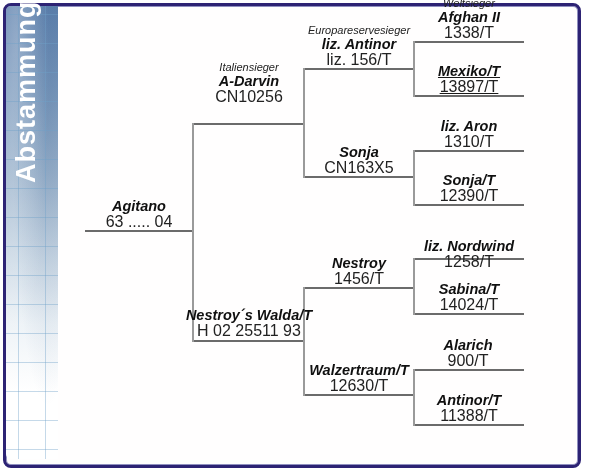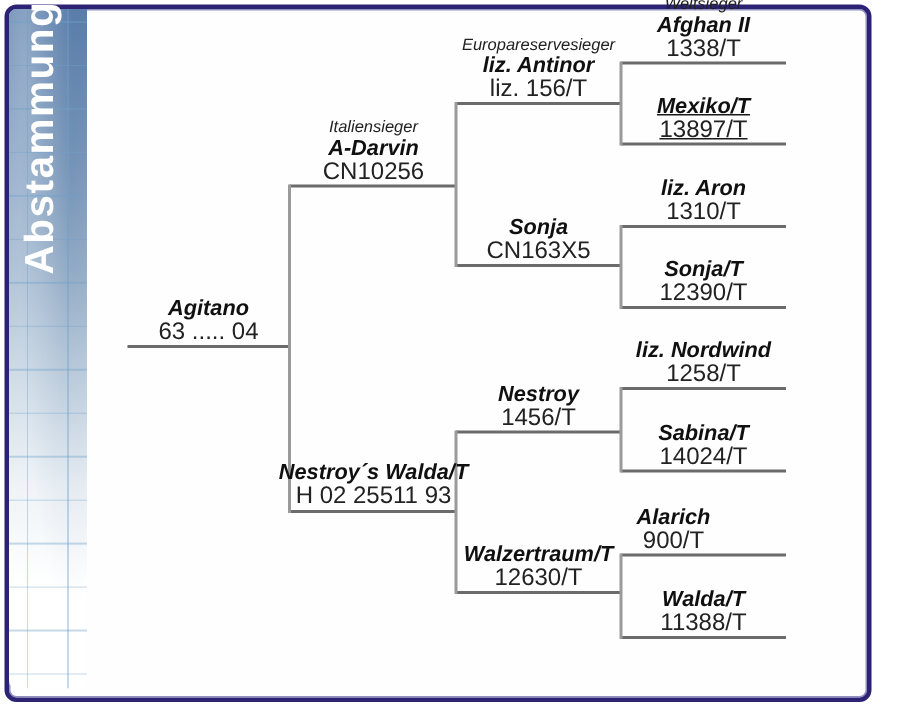--- a/index.html
+++ b/index.html
@@ -70,21 +70,21 @@
 <div class="vline" style="left:413px;top:41px;height:56px;"></div>
 <div class="vline" style="left:413px;top:150px;height:56px;"></div>
 <div class="vline" style="left:413px;top:258px;height:57px;"></div>
 <div class="vline" style="left:413px;top:369px;height:57px;"></div>
 
 <div class="node" style="left:84px;top:196px;">
   <div class="node-name">Agitano</div>
   <div class="node-reg">63 ..... 04</div>
 </div>
 
-<div class="node with-title" style="left:194px;top:79px;justify-content:space-between;">
+<div class="node with-title" style="left:194px;top:61px;justify-content:space-between;">
   <div class="node-title">Italiensieger</div>
   <div class="node-name">A-Darvin</div>
   <div class="node-reg">CN10256</div>
 </div>
 <div class="node" style="left:189px;top:306px;width:120px;justify-content:center;">
   <div class="node-name">Nestroy´s Walda/T</div>
   <div class="node-reg">H 02 25511 93</div>
 </div>
 
 <div class="node with-title" style="left:304px;top:24px;">
@@ -115,28 +115,28 @@
   <div class="node-reg">13897/T</div>
 </div>
 <div class="node" style="left:414px;top:116px;">
   <div class="node-name">liz. Aron</div>
   <div class="node-reg">1310/T</div>
 </div>
 <div class="node" style="left:414px;top:170px;">
   <div class="node-name">Sonja/T</div>
   <div class="node-reg">12390/T</div>
 </div>
-<div class="node" style="left:414px;top:224px;">
+<div class="node" style="left:414px;top:236px;">
   <div class="node-name">liz. Nordwind</div>
   <div class="node-reg">1258/T</div>
 </div>
 <div class="node" style="left:414px;top:279px;">
   <div class="node-name">Sabina/T</div>
   <div class="node-reg">14024/T</div>
 </div>
-<div class="node" style="left:394px;top:335px;">
+<div class="node" style="left:413px;top:335px;">
   <div class="node-name">Alarich</div>
   <div class="node-reg">900/T</div>
 </div>
 <div class="node" style="left:414px;top:390px;">
-  <div class="node-name">Walda/T</div>
+  <div class="node-name">Antinor/T</div>
   <div class="node-reg">11388/T</div>
 </div>
 
 </body></html>

